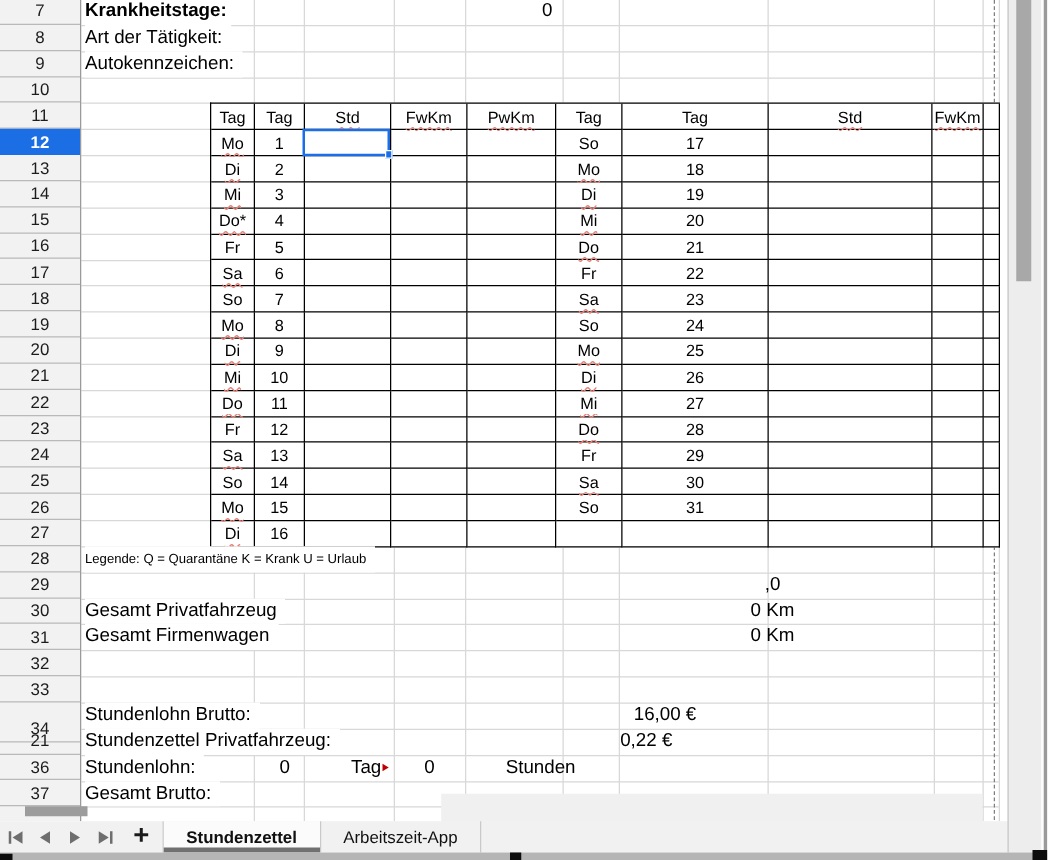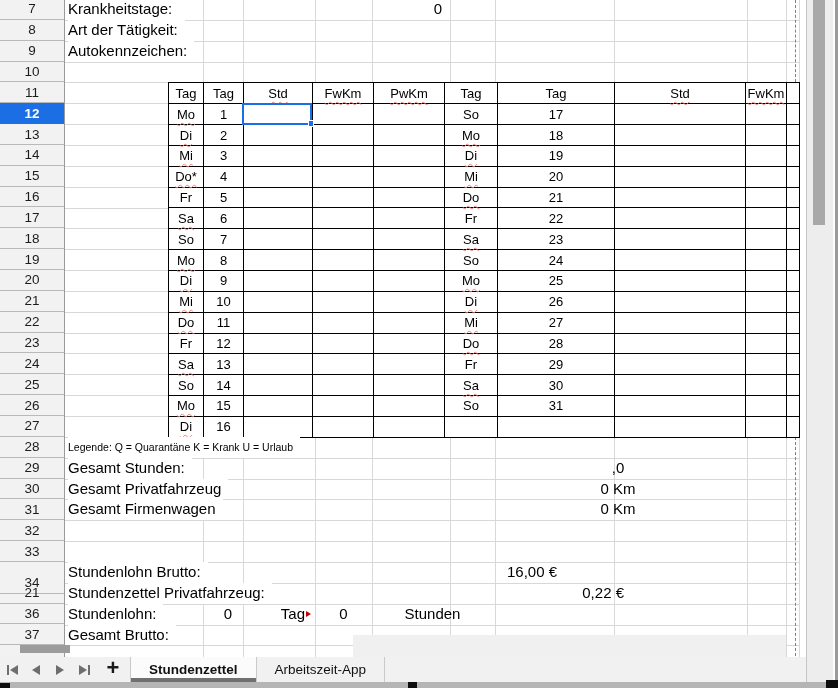--- a/index.html
+++ b/index.html
@@ -297,43 +297,42 @@
       <div class="tcell"></div>
       <div class="tcell"></div>
       <div class="tcell"></div>
       <div class="tcell"></div>
     </div>
 
   <div id="selection">
     <div class="handle"></div>
   </div>
 
-  <div class="flabel" style="top:-1px;">Krankheitstage:</div>
+  <div class="flabel" style="top:-1px;font-weight:bold;">Krankheitstage:</div>
   <div class="fvalue right" style="top:-1px;left:372px;width:74px;padding-right:4px;">0</div>
 
   <div class="flabel" style="top:19.85px;text-align:center;">Art der Tätigkeit:</div>
 
   <div class="flabel" style="top:40.7px;">Autokennzeichen:</div>
 
   <div class="flabel legend" style="top:436.9px;">Legende: Q = Quarantäne K = Krank U = Urlaub</div>
 
-  <div class="flabel" style="top:457.7px;">Gesamt Stunden:</div>
   <div class="fvalue center" style="top:457.7px;left:450px;width:336px;">,0</div>
 
   <div class="flabel" style="top:478.55px;">Gesamt Privatfahrzeug</div>
   <div class="fvalue center" style="top:478.55px;left:450px;width:336px;">0 Km</div>
 
   <div class="flabel" style="top:499.4px;">Gesamt Firmenwagen</div>
   <div class="fvalue center" style="top:499.4px;left:450px;width:336px;">0 Km</div>
 
   <div class="flabel" style="top:561.95px;">Stundenlohn Brutto:</div>
   <div class="fvalue center" style="top:561.95px;left:450px;width:164px;">16,00 €</div>
 
   <div class="flabel" style="top:582.8px;">Stundenzettel Privatfahrzeug:</div>
-  <div class="fvalue center" style="top:582.8px;left:460px;width:164px;text-align:right;">0,22 €</div>
+  <div class="fvalue center" style="top:582.8px;left:435px;width:164px;">0,22 €</div>
 
   <div class="flabel" style="top:603.65px;">Stundenlohn:</div>
   <div class="fvalue right" style="top:603.65px;left:195px;width:42px;padding-right:5px;">0</div>
   <div class="fvalue right" style="top:603.65px;left:244px;width:61px;">Tag</div>
   <div class="overflow-arrow" style="left:306px;top:610.5px;"></div>
   <div class="fvalue center" style="top:603.65px;left:315px;width:57px;">0</div>
   <div class="fvalue center" style="top:603.65px;left:372px;width:121px;">Stunden</div>
 
   <div class="flabel" style="top:624.5px;">Gesamt Brutto:</div>
 

